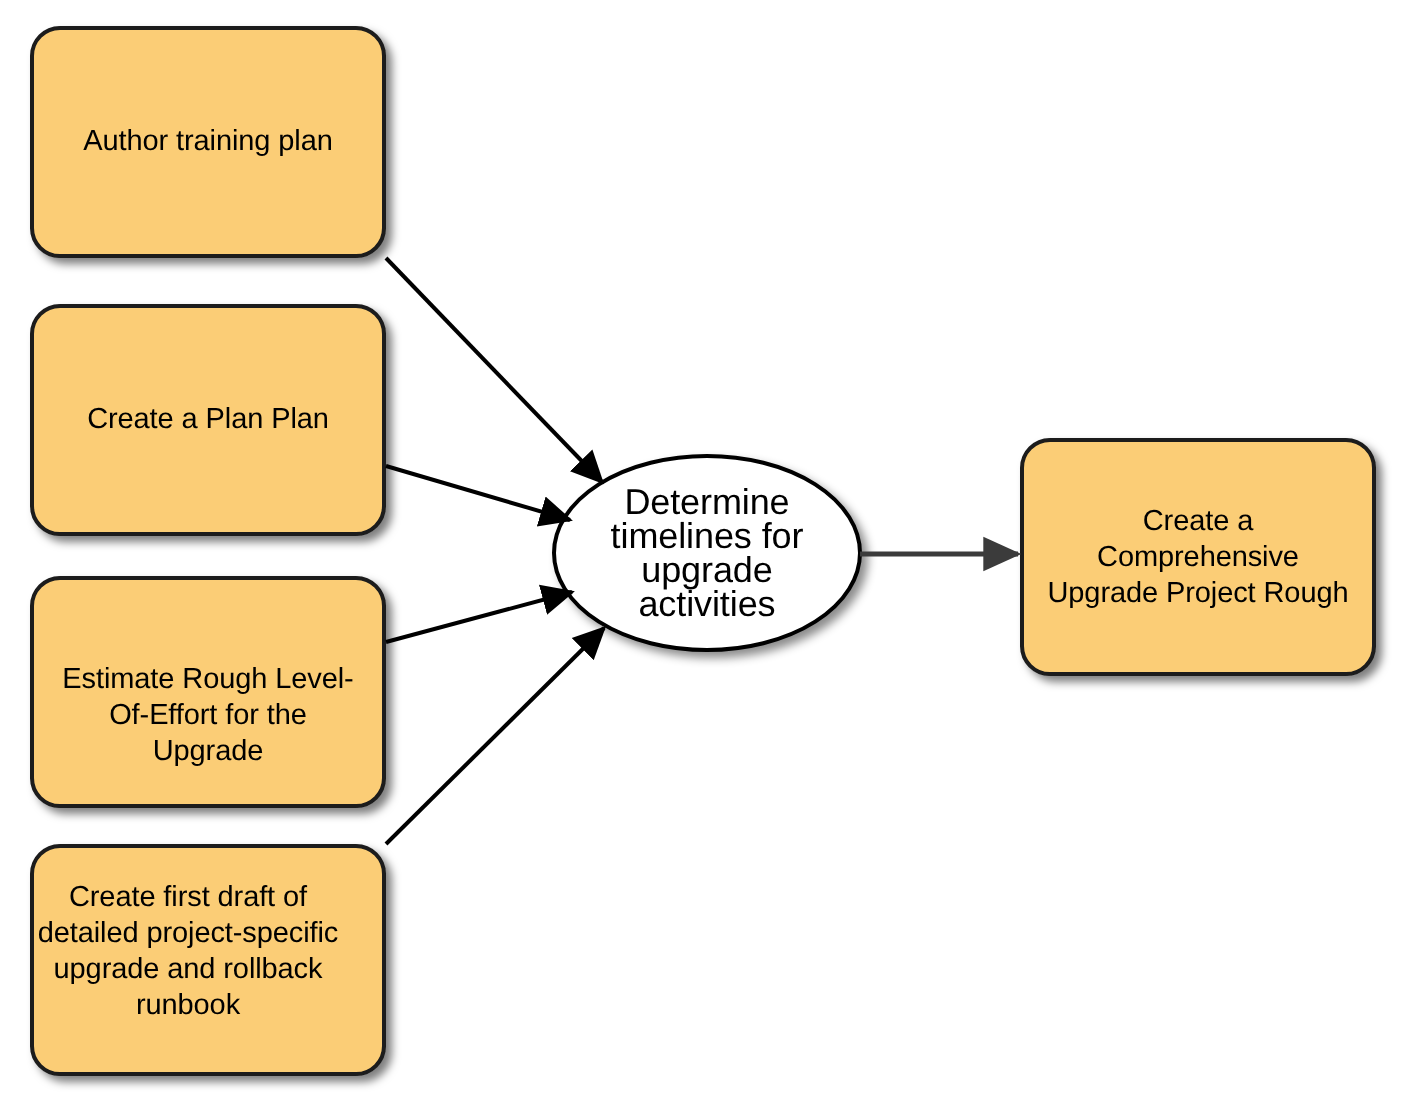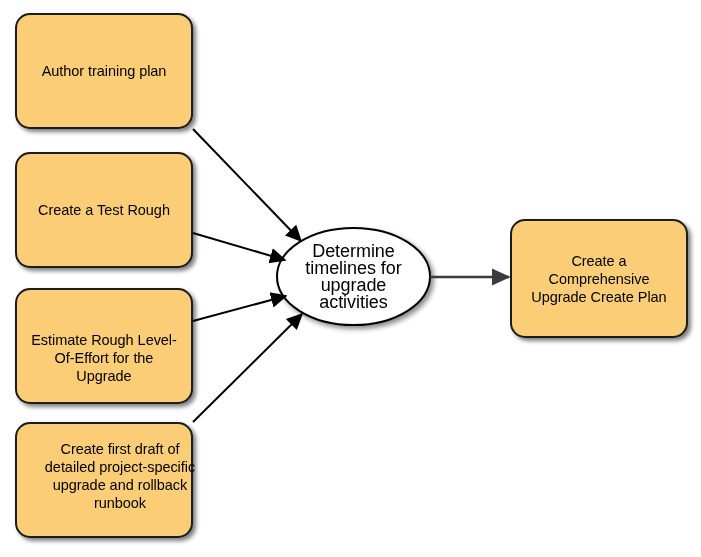--- a/index.html
+++ b/index.html
@@ -92,33 +92,33 @@
       <line x1="193" y1="321" x2="286" y2="296" stroke="#000000" stroke-width="2" marker-end="url(#arrowThin)"></line>
 
       <line x1="193" y1="422" x2="302" y2="314" stroke="#000000" stroke-width="2" marker-end="url(#arrowThin)"></line>
 
       <line x1="430" y1="277" x2="509" y2="277" stroke="#3b3b3b" stroke-width="2.6" marker-end="url(#arrowOut)"></line>
     </g>
   </svg>
 
   <div class="node-label process" style="left:15px; top:13px; width:178px; height:116px;">Author training plan</div>
 
-  <div class="node-label process" style="left:15px; top:152px; width:178px; height:116px;">Create a Test Rough</div>
+  <div class="node-label process" style="left:15px; top:152px; width:178px; height:116px;">Create a Plan Plan</div>
 
   <div class="node-label process" style="left:15px; top:300px; width:178px; height:116px;">Estimate Rough Level-
 Of-Effort for the
 Upgrade</div>
 
-  <div class="node-label process" style="left:31px; top:422px; width:178px; height:108px;">Create first draft of
+  <div class="node-label process" style="left:5px; top:422px; width:178px; height:108px;">Create first draft of
 detailed project-specific
 upgrade and rollback
 runbook</div>
 
   <div class="node-label decision" style="left:277px; top:228px; width:153px; height:97px;">Determine
 timelines for
 upgrade
 activities</div>
 
   <div class="node-label process" style="left:510px; top:219px; width:178px; height:119px;">Create a
 Comprehensive
-Upgrade Create Plan</div>
+Upgrade Project Rough</div>
 
 </div>
 
 </body></html>

